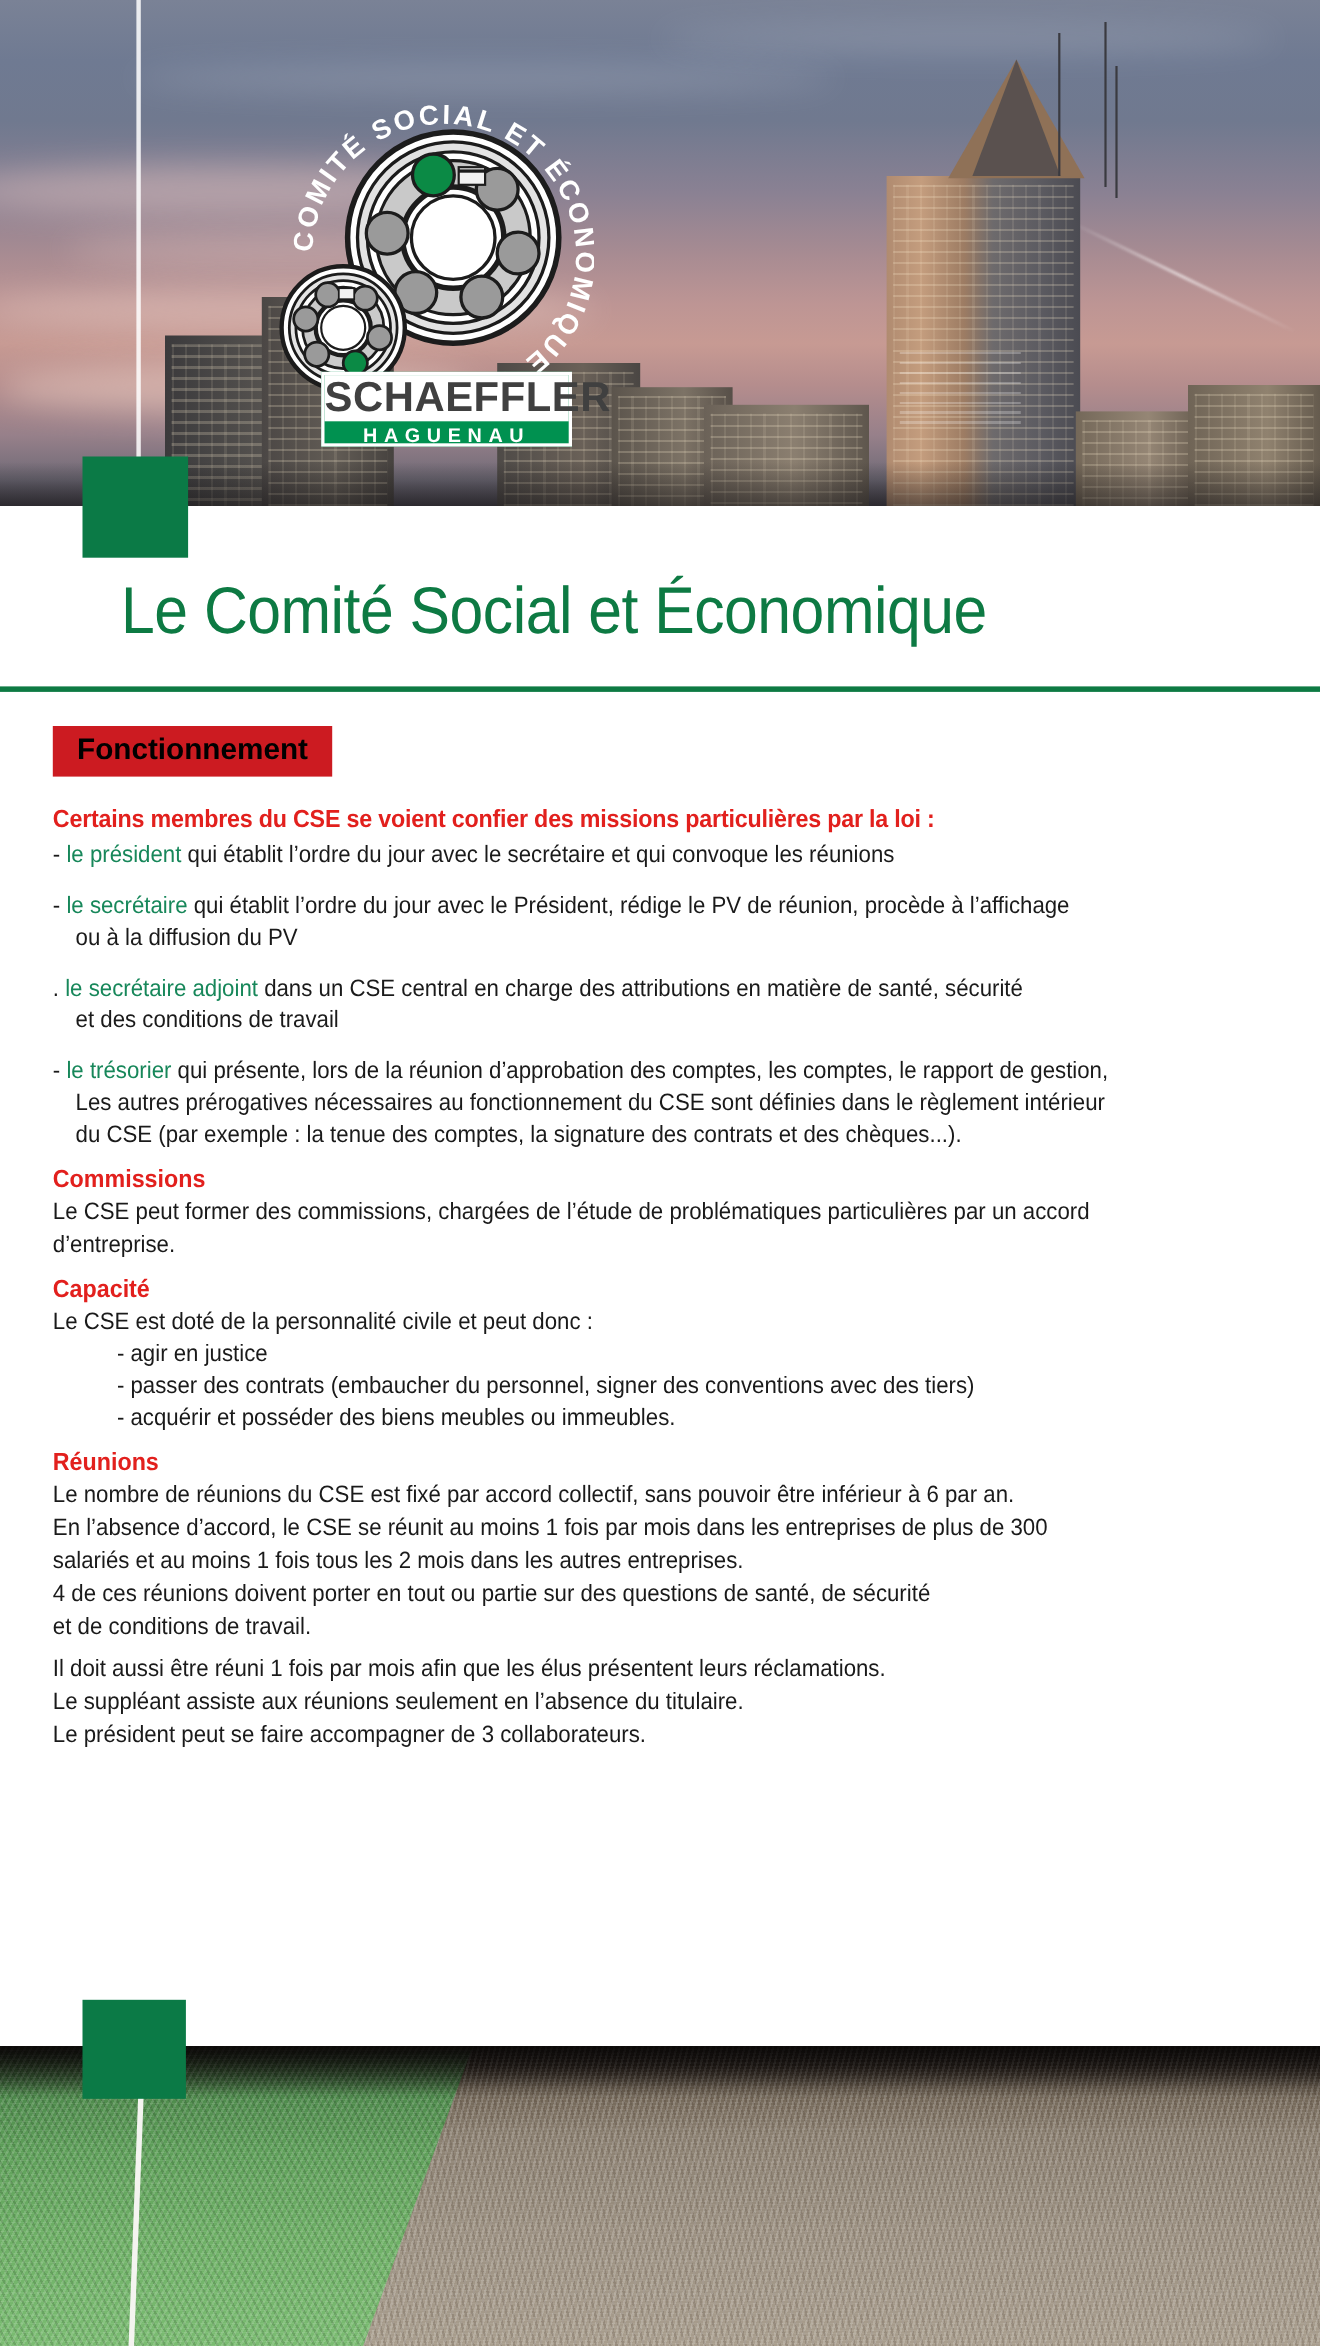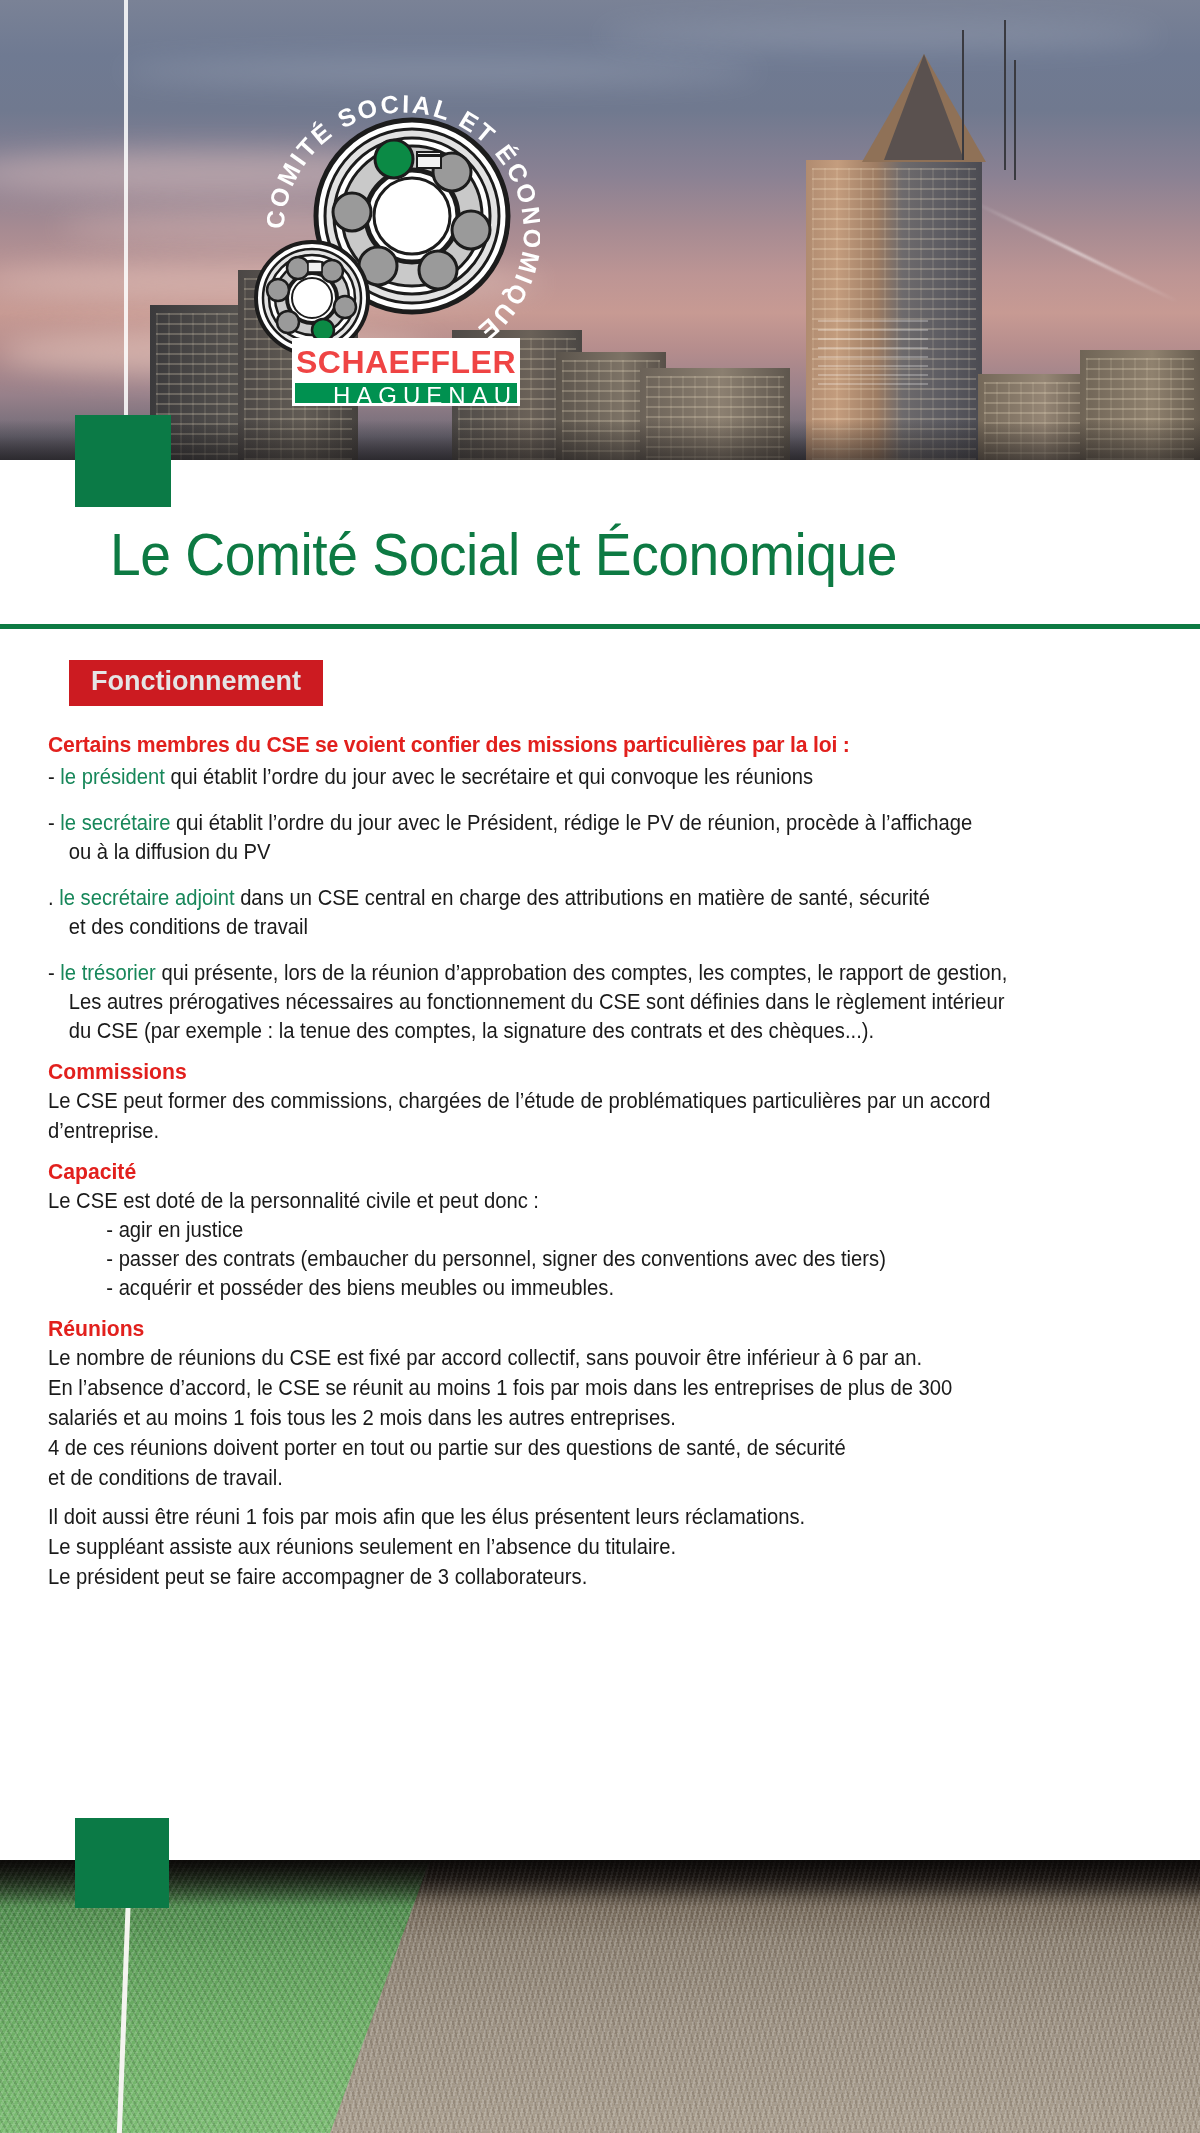--- a/index.html
+++ b/index.html
@@ -91,29 +91,29 @@
 
   
   .logo{ position:absolute; left:240px; top:88px; width:300px; height:300px; }
   .logo svg{ width:100%; height:100%; display:block; }
   .schaeffler-box{
     position:absolute; left:292px; top:338px; width:228px; height:68px;
     background:#009150; border:3px solid #ffffff;
   }
   .schaeffler-word{
     position:absolute; left:0; top:0; width:100%; height:42px;
-    background:#ffffff; color:#ef4444;
+    background:#ffffff; color:#404040;
     font-family:"Liberation Sans", sans-serif;
-    font-weight:bold; font-size:32px; letter-spacing:.5px;
+    font-weight:bold; font-size:38px; letter-spacing:.5px;
     text-align:center; line-height:42px;
   }
   .haguenau-word{
     position:absolute; left:0; top:42px; width:100%; height:26px;
-    color:#ffffff; font-weight:normal; font-size:24px; letter-spacing:6px;
-    text-align:right; line-height:26px;
+    color:#ffffff; font-weight:bold; font-size:18px; letter-spacing:6px;
+    text-align:center; line-height:26px;
   }
 
   
   .green-sq-top{
     position:absolute;left:75px;top:415px;width:96px;height:92px;background:#0b7a46;
   }
   .green-sq-bottom{
     position:absolute;left:75px;top:1818px;width:94px;height:90px;background:#0b7a46;z-index:6;
   }
 
@@ -130,24 +130,23 @@
   .title-rule{
     position:absolute;left:0;top:624px;width:1200px;height:5px;background:#0d7a43;
   }
 
   
   .content{
     position:absolute; left:48px; top:660px; width:1110px;
     color:#1a1a1a;
   }
   .section-chip{
-    display:inline-block;background:#cc1b21;color:#e5e5e5;
+    display:inline-block;background:#cc1b21;color:#000000;
     font-size:27px;font-weight:bold;padding:6px 22px 9px 22px;
     letter-spacing:0px;
-    margin-left:21px;
   }
 
   .tx{
     font-family:"Liberation Sans Narrow","Liberation Sans",sans-serif;
     font-size:21.5px;
     line-height:29px;
     transform:scaleX(.94);
     transform-origin:left top;
     width:106%;
   }

